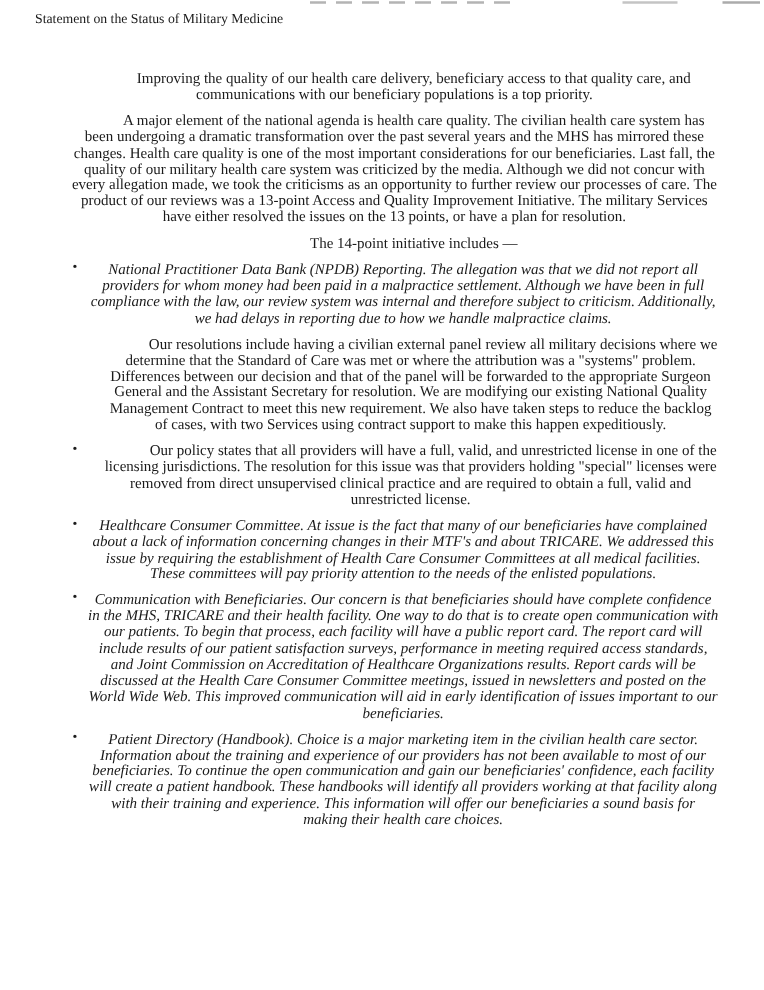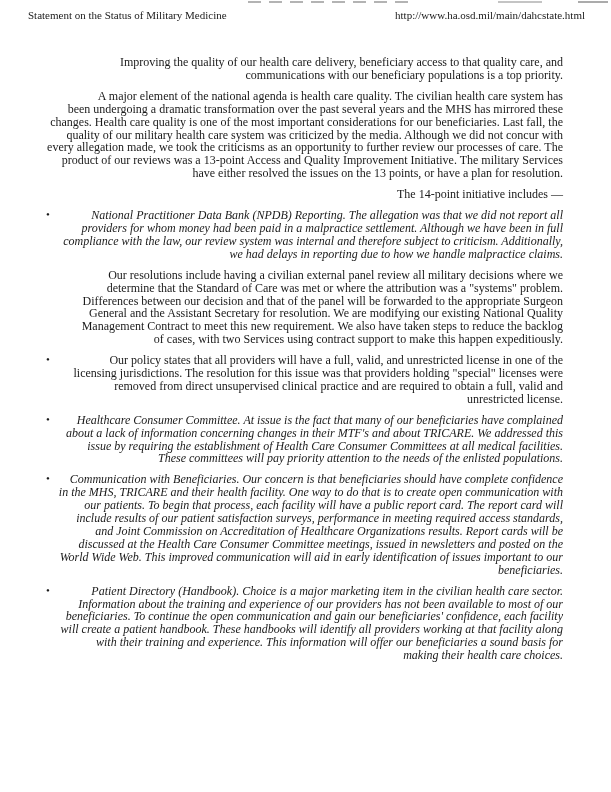--- a/index.html
+++ b/index.html
@@ -44,25 +44,25 @@
     left: 28px;
     right: 26px;
     display: flex;
     justify-content: space-between;
     font-size: 11px;
     line-height: 13px;
   }
   .content {
     position: absolute;
     top: 56px;
-    left: 44px;
+    left: 56px;
     width: 519px;
     font-size: 12px;
     line-height: 12.9px;
-    text-align: right;
+    text-align: center;
   }
   .content p.para {
     margin: 0 0 8px 0;
     text-indent: 31px;
   }
   ul.points {
     list-style: none;
     margin: 4px 0 0 0;
     padding: 0;
   }
@@ -100,21 +100,20 @@
 <body>
 
 <div class="page">
 
   <div class="artifact dashes"></div>
   <div class="artifact seg1"></div>
   <div class="artifact seg2"></div>
 
   <div class="page-header">
     <span>Statement on the Status of Military Medicine</span>
-    <span>http://www.ha.osd.mil/main/dahcstate.html</span>
   </div>
 
   <div class="content">
     <p class="para">Improving the quality of our health care delivery, beneficiary access to that quality care, and communications with our beneficiary populations is a top priority.</p>
     <p class="para">A major element of the national agenda is health care quality. The civilian health care system has been undergoing a dramatic transformation over the past several years and the MHS has mirrored these changes. Health care quality is one of the most important considerations for our beneficiaries. Last fall, the quality of our military health care system was criticized by the media. Although we did not concur with every allegation made, we took the criticisms as an opportunity to further review our processes of care. The product of our reviews was a 13-point Access and Quality Improvement Initiative. The military Services have either resolved the issues on the 13 points, or have a plan for resolution.</p>
     <p class="para">The 14-point initiative includes —</p>
 
     <ul class="points">
       <li>
         <span class="marker">•</span>

